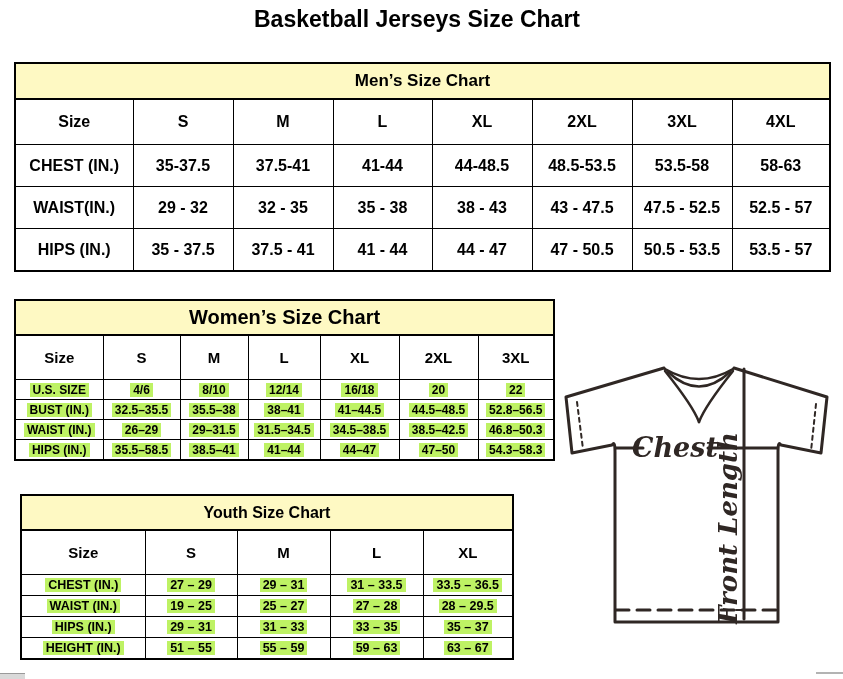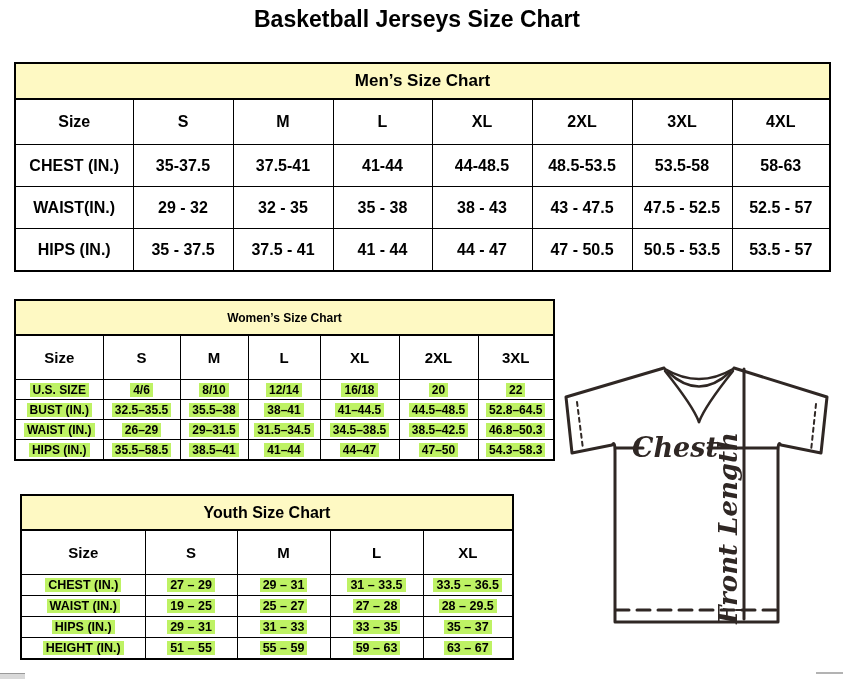--- a/index.html
+++ b/index.html
@@ -23,21 +23,21 @@
   .bar-row th{
     background:#fef9c3;border:2px solid #000;font-size:17px;
   }
   
   .men{left:14px;top:62px;width:815px;}
   .men .bar-row th{height:34px;}
   .men .head-row th{height:44px;font-size:16px;}
   .men .data-row td,.men .data-row th{height:41px;font-size:16px;}
   
   .women{left:14px;top:299px;width:539px;}
-  .women .bar-row th{height:33px;font-size:12px;}
+  .women .bar-row th{height:33px;font-size:20px;}
   .women .head-row th{height:43px;font-size:15px;}
   .women .data-row td,.women .data-row th{height:19px;font-size:12px;}
   
   .youth{left:20px;top:494px;width:492px;}
   .youth .bar-row th{height:33px;font-size:16px;}
   .youth .head-row th{height:43px;font-size:15px;}
   .youth .data-row td,.youth .data-row th{height:20px;font-size:12.5px;}
   .hl{background:#bef264;padding:0 3px;}
   
   .jersey{position:absolute;left:556px;top:356px;width:287px;height:272px;}
@@ -150,21 +150,21 @@
         <td><span class="hl">20</span></td>
         <td><span class="hl">22</span></td>
       </tr>
       <tr class="data-row">
         <th><span class="hl">BUST (IN.)</span></th>
         <td><span class="hl">32.5–35.5</span></td>
         <td><span class="hl">35.5–38</span></td>
         <td><span class="hl">38–41</span></td>
         <td><span class="hl">41–44.5</span></td>
         <td><span class="hl">44.5–48.5</span></td>
-        <td><span class="hl">52.8–64.5</span></td>
+        <td><span class="hl">52.8–56.5</span></td>
       </tr>
       <tr class="data-row">
         <th><span class="hl">WAIST (IN.)</span></th>
         <td><span class="hl">26–29</span></td>
         <td><span class="hl">29–31.5</span></td>
         <td><span class="hl">31.5–34.5</span></td>
         <td><span class="hl">34.5–38.5</span></td>
         <td><span class="hl">38.5–42.5</span></td>
         <td><span class="hl">46.8–50.3</span></td>
       </tr>

